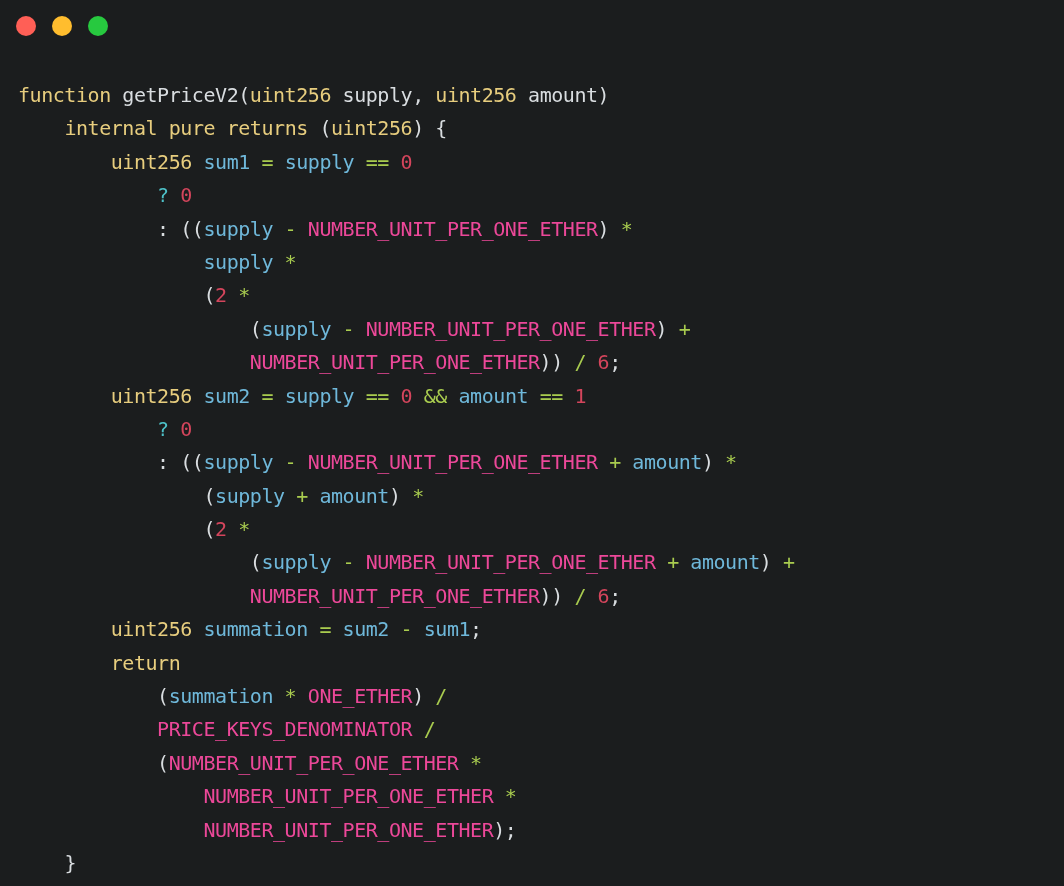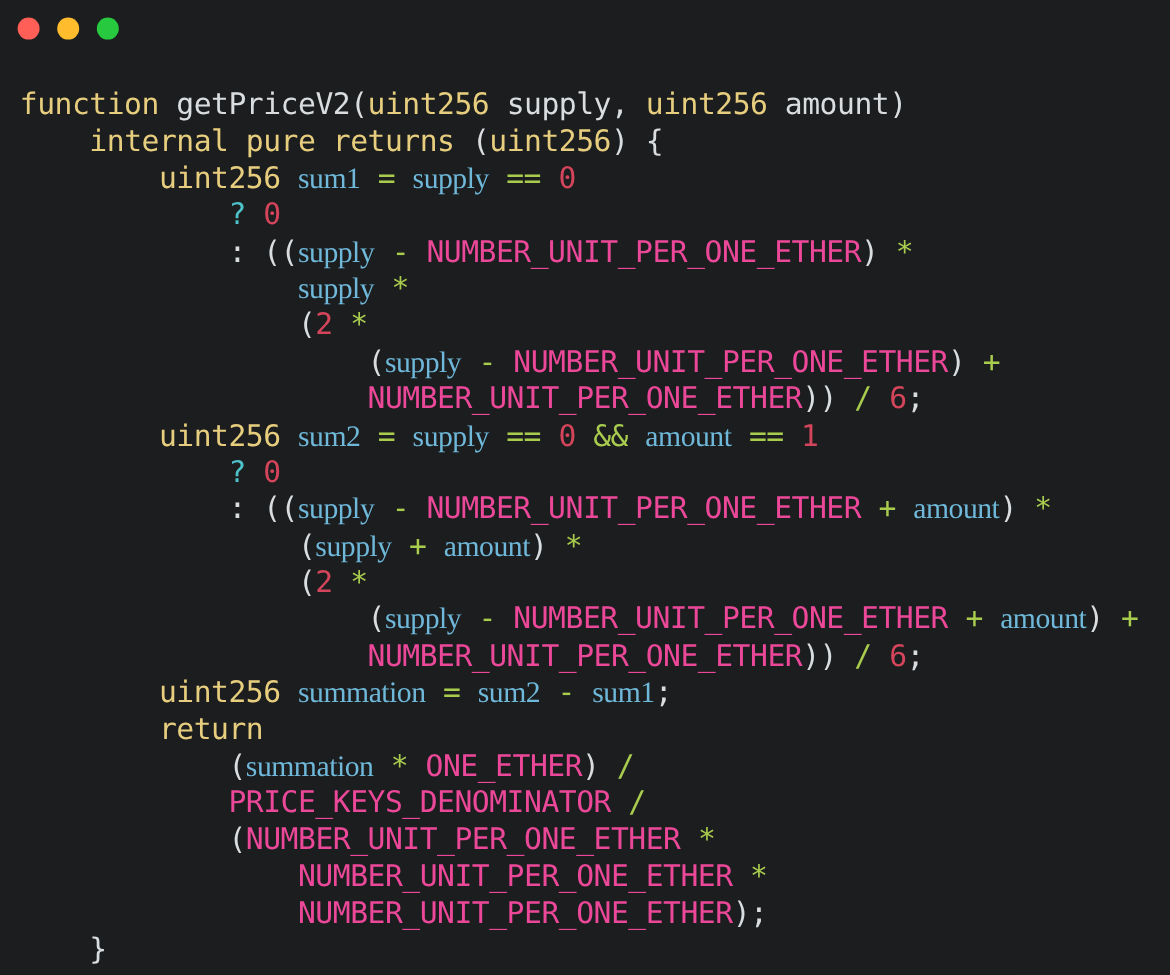--- a/index.html
+++ b/index.html
@@ -34,32 +34,32 @@
     display: block;
   }
   #code {
     position: absolute;
     top: 52px;
     left: 0;
     width: 1064px;
     padding: 27px 0 0 18px;
     box-sizing: border-box;
     font-family: "DejaVu Sans Mono", "Liberation Mono", monospace;
-    font-size: 27px;
+    font-size: 20px;
     line-height: 33.4px;
     white-space: pre;
     letter-spacing: -0.45px;
     -webkit-font-smoothing: antialiased;
   }
   .line { display: block; height: 33.4px; }
   
   .t-kw   { color: #e7cd7e; }
   .t-fn   { color: #d9dde0; }
   .t-type { color: #e7cd7e; }
-  .t-var  { color: #6fb8da; font-family: Liberation Serif, serif; }
+  .t-var  { color: #6fb8da; }
   .t-const{ color: #ec4899; }
   .t-op   { color: #a9cc4f; }
   .t-num  { color: #d4455c; }
   .t-punc { color: #d9dde0; }
   .t-cond { color: #4ec2c9; }
   .t-plain{ color: #d9dde0; }
 </style>
 </head>
 <body>
 

